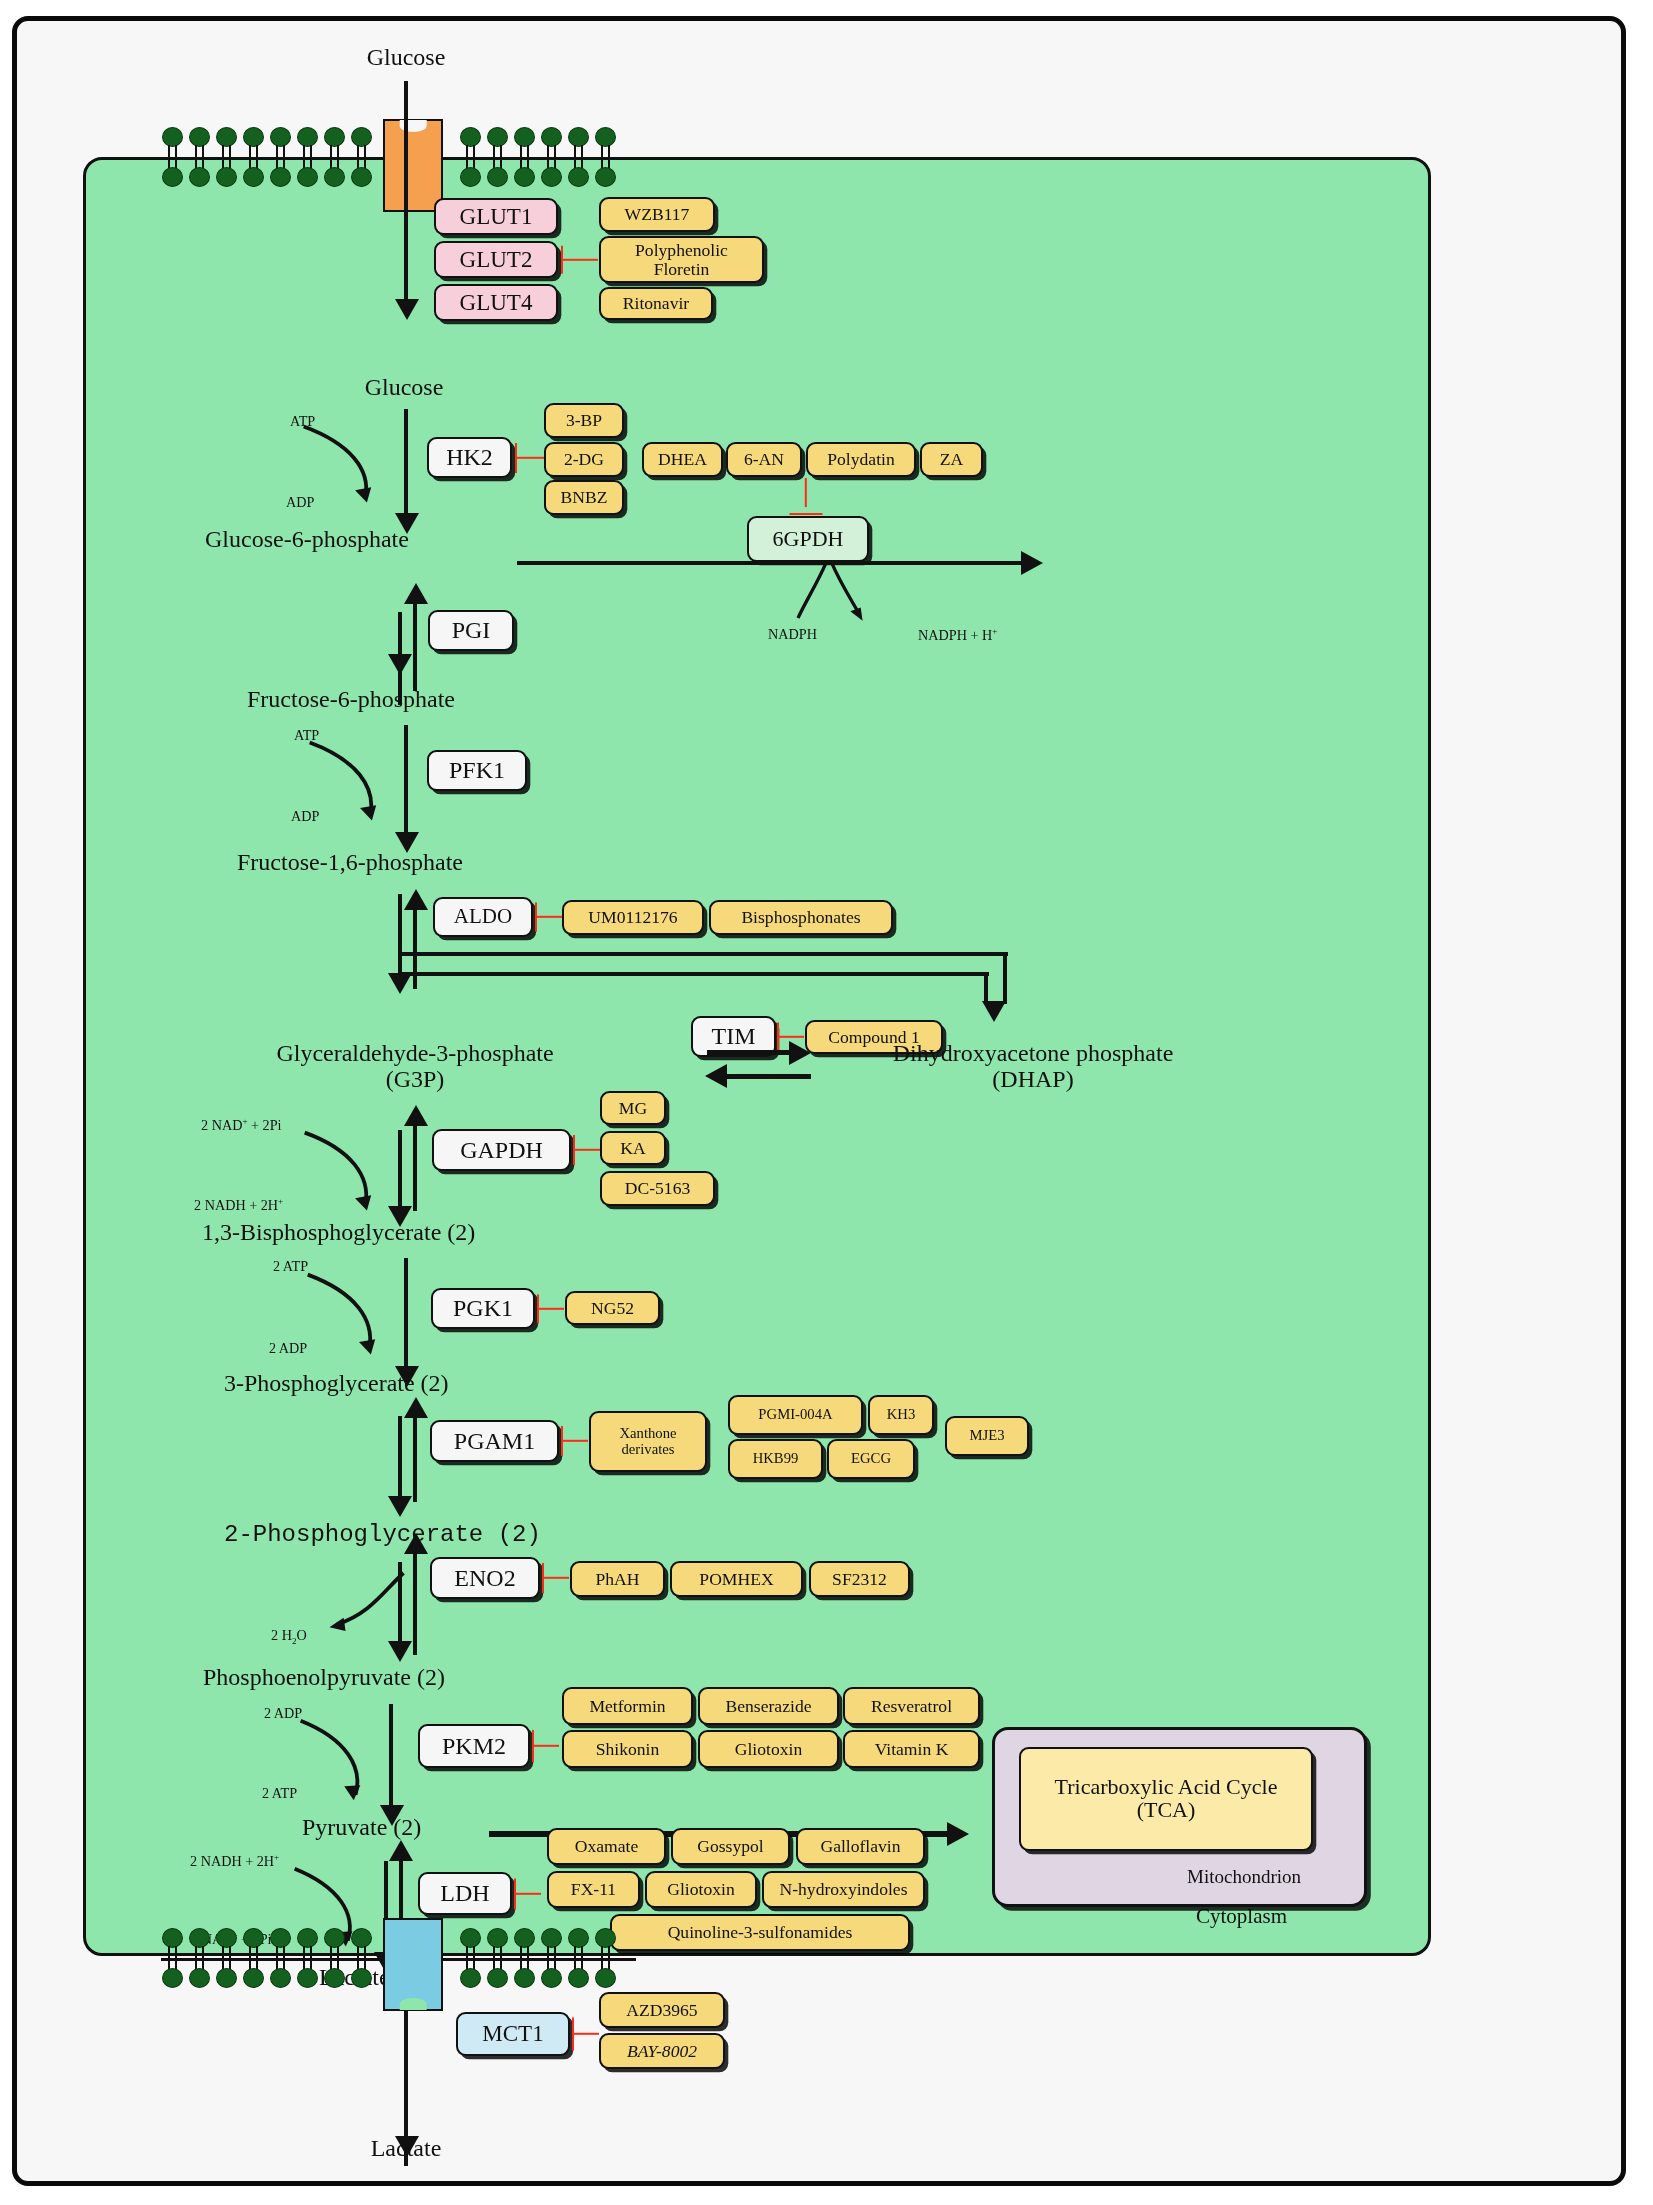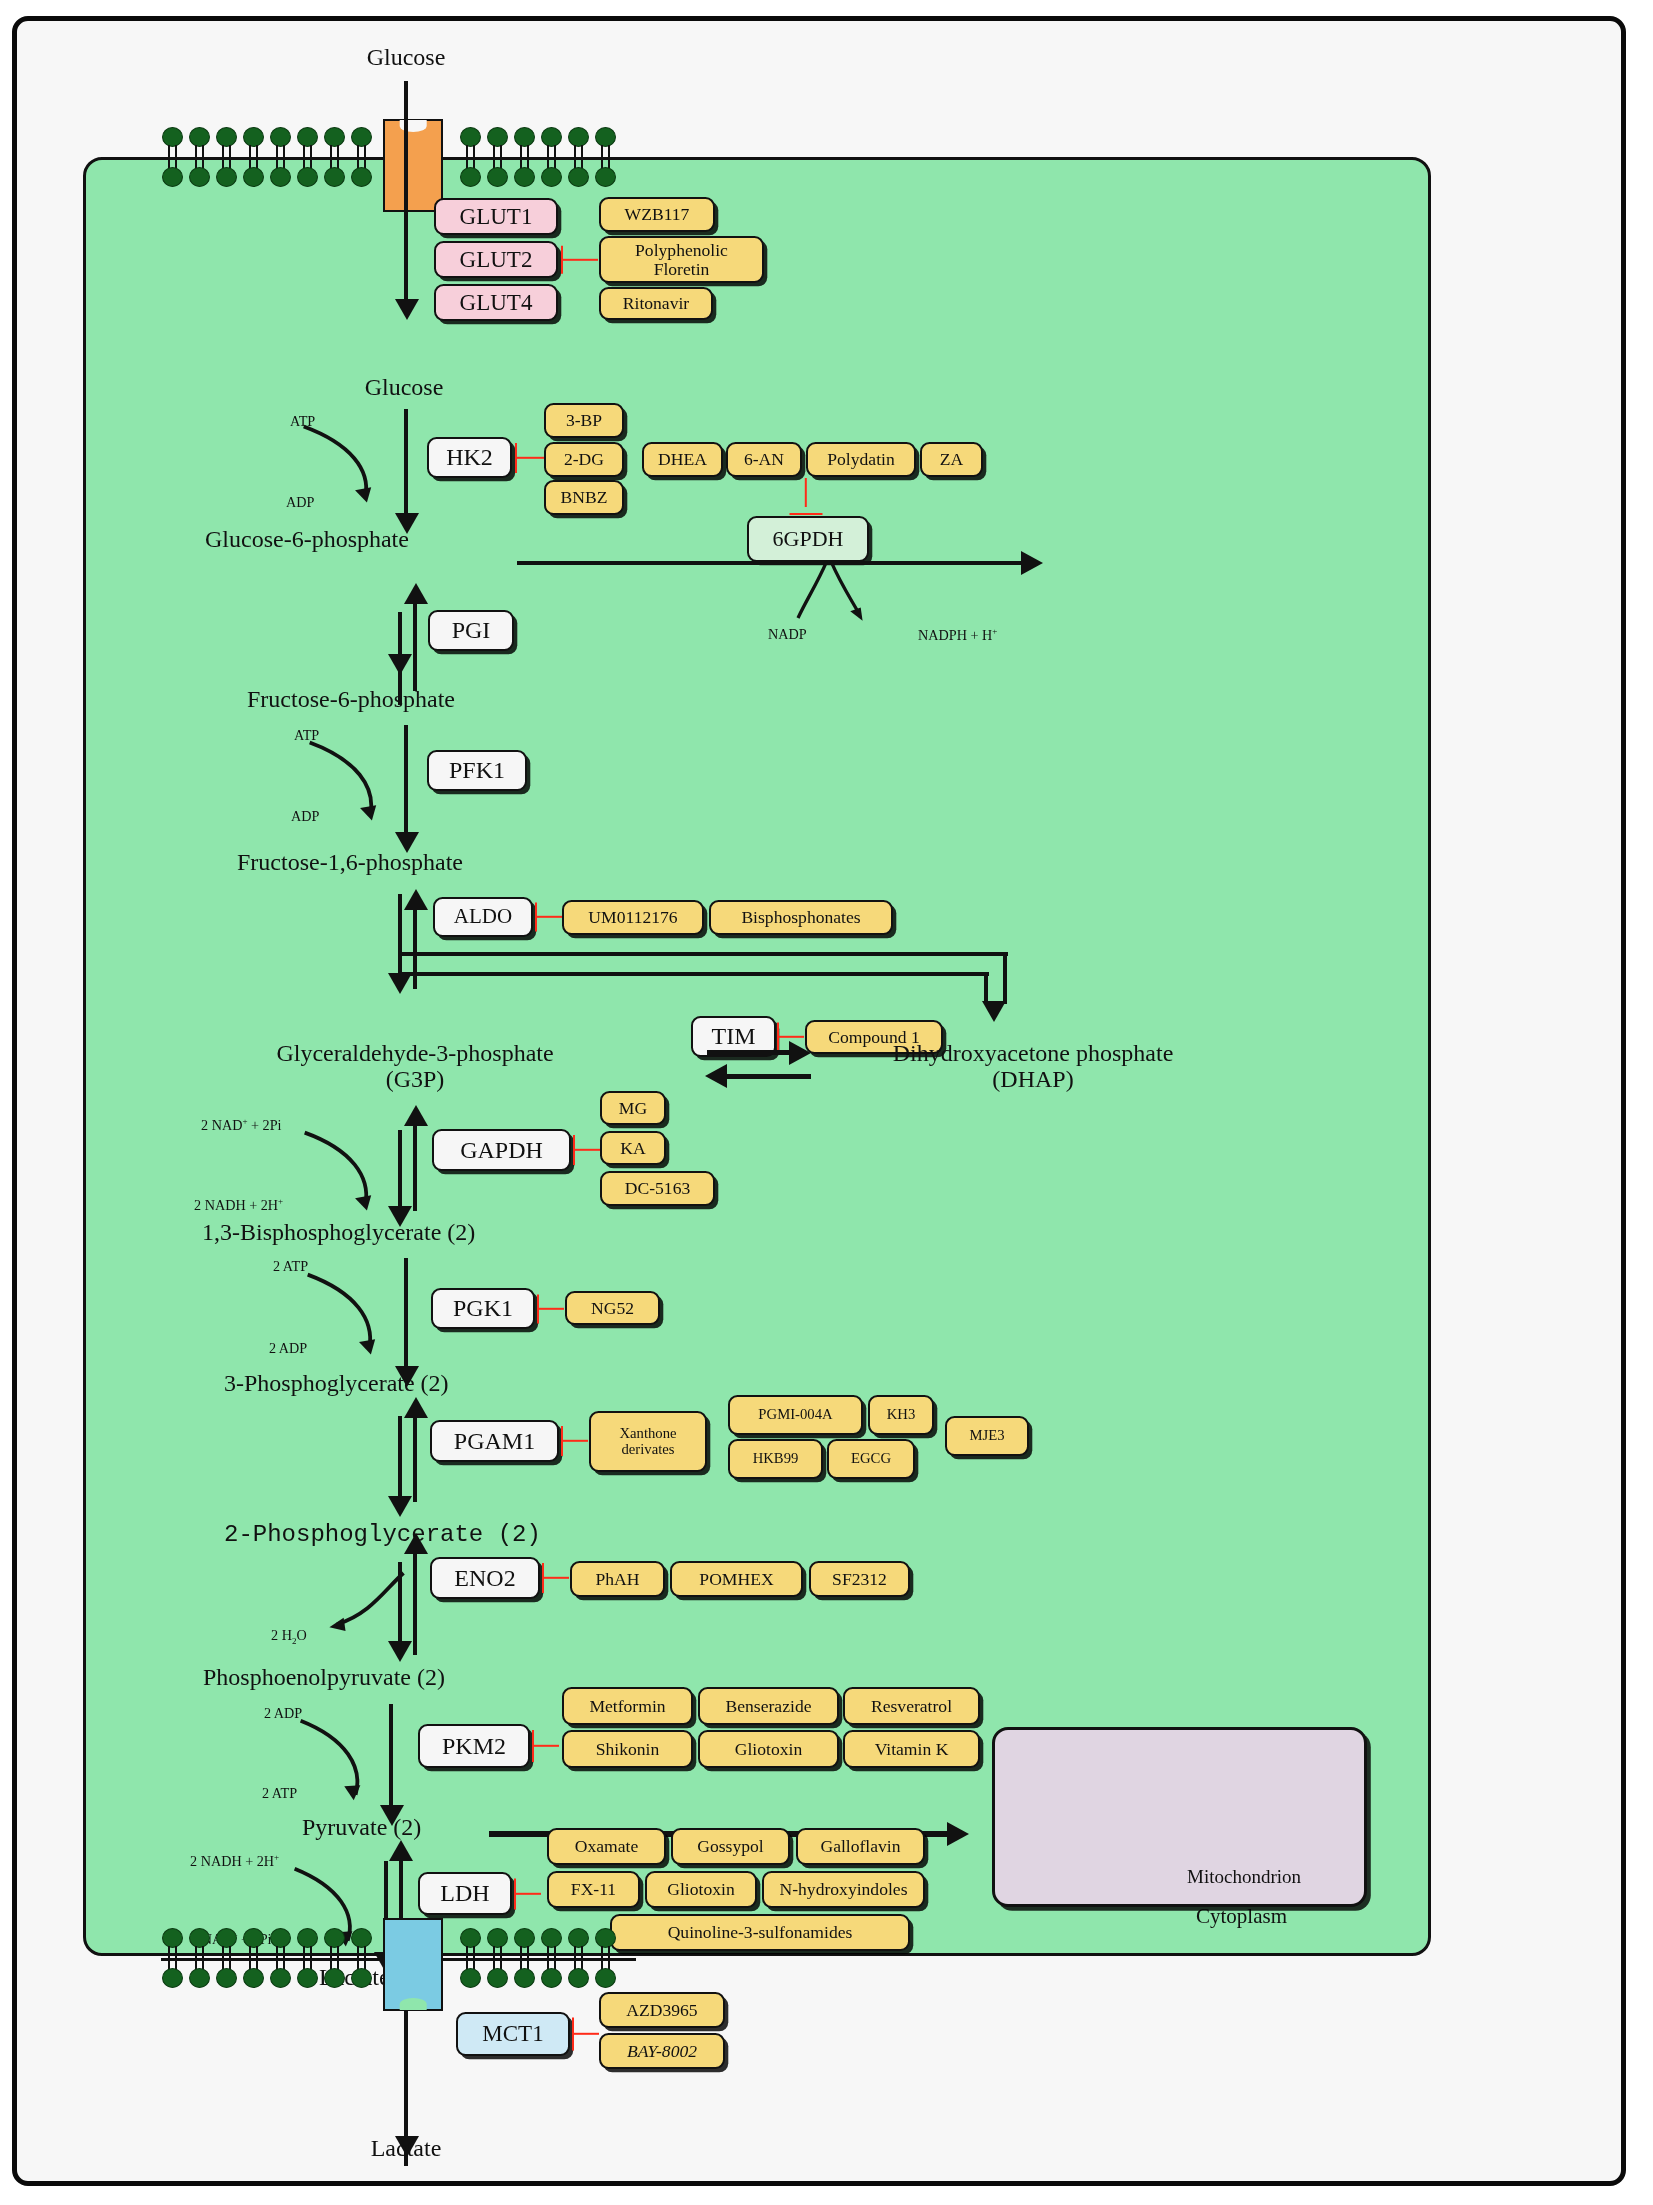--- a/index.html
+++ b/index.html
@@ -246,21 +246,21 @@
   <div class="hline" style="left:517px;top:561px;width:508px;"></div>
   <div class="ah-right" style="left:1021px;top:551px;"></div>
 
   <div class="arc" style="left:760px;top:560px;">
     <svg width="152" height="76" viewBox="0 0 320 160">
       <path d="M140,4 C120,50 100,80 80,122" stroke="#111" stroke-width="7" fill="none"></path>
       <path d="M150,4 C170,50 190,80 208,112" stroke="#111" stroke-width="7" fill="none"></path>
       <polygon points="216,128 190,108 212,100" fill="#111"></polygon>
     </svg>
   </div>
-  <div class="cof" style="left:768px;top:626px;">NADP</div>
+  <div class="cof" style="left:768px;top:626px;">NADPH</div>
   <div class="cof" style="left:918px;top:626px;">
     <span>NADPH + H</span><sup>+</sup>
   </div>
 
 
   <div class="vline" style="left:398px;top:612px;height:93px;"></div>
   <div class="ah-down" style="left:388px;top:654px;"></div>
   <div class="vline" style="left:413px;top:594px;height:97px;"></div>
   <div class="ah-up" style="left:404px;top:583px;"></div>
 
@@ -440,20 +440,24 @@
     <div class="bar" style="height:32px;"></div>
   </div>
   <div class="nodebox drug" style="left:562px;top:1687px;width:131px;height:38px;">Metformin</div>
   <div class="nodebox drug" style="left:698px;top:1687px;width:141px;height:38px;">Benserazide</div>
   <div class="nodebox drug" style="left:843px;top:1687px;width:137px;height:38px;">Resveratrol</div>
   <div class="nodebox drug" style="left:562px;top:1730px;width:131px;height:38px;">Shikonin</div>
   <div class="nodebox drug" style="left:698px;top:1730px;width:141px;height:38px;">Gliotoxin</div>
   <div class="nodebox drug" style="left:843px;top:1730px;width:137px;height:38px;">Vitamin K</div>
 
   <div class="mito" style="left:992px;top:1727px;width:375px;height:180px;"></div>
+  <div class="nodebox tca" style="left:1019px;top:1747px;width:294px;height:104px;flex-direction:column;">
+    <span>Tricarboxylic Acid Cycle</span>
+    <span>(TCA)</span>
+  </div>
   <div class="mito-label" style="left:1187px;top:1866px;">Mitochondrion</div>
 
   <div class="metab" style="left:302px;top:1815px;">Pyruvate (2)</div>
 
   <div class="hline" style="left:489px;top:1831px;width:461px;height:5.7px;"></div>
   <div class="ah-right" style="left:947px;top:1822px;"></div>
 
   <div class="vline" style="left:384px;top:1861px;height:109px;"></div>
   <div class="ah-down" style="left:374px;top:1952px;"></div>
   <div class="vline" style="left:399px;top:1852px;height:109px;"></div>

